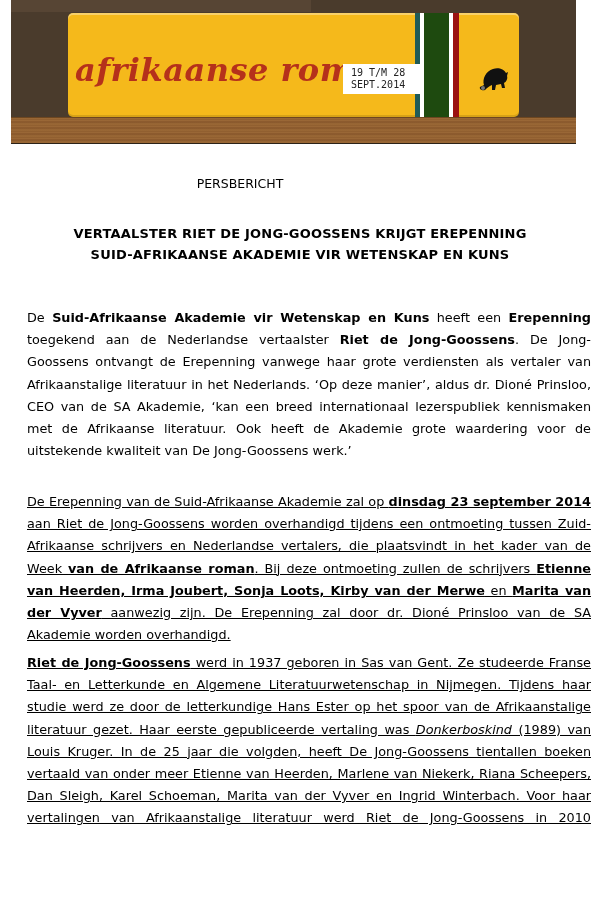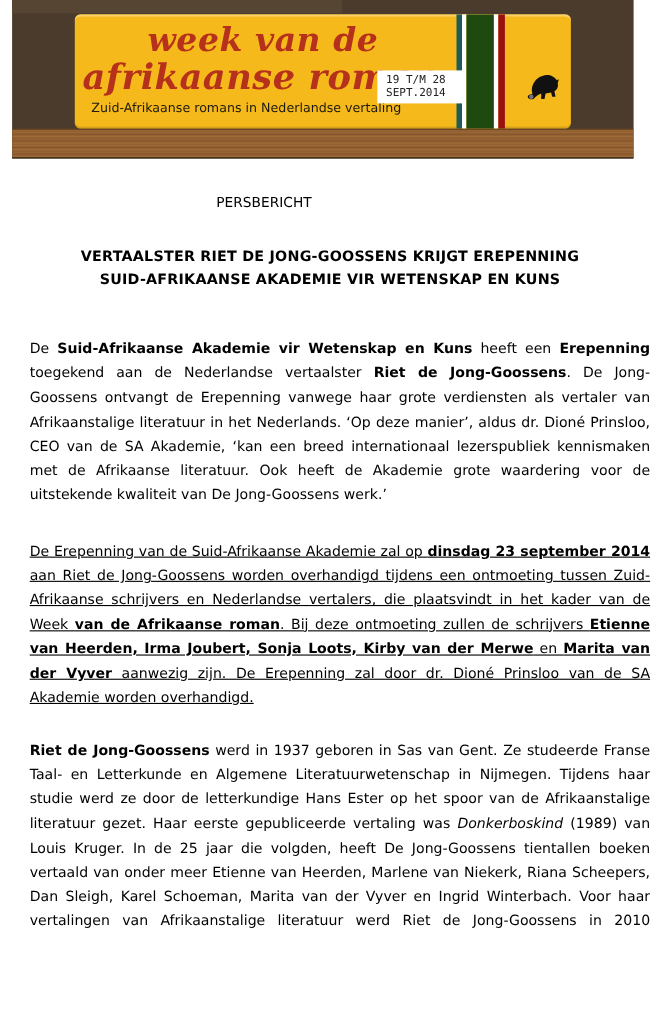--- a/index.html
+++ b/index.html
@@ -25,38 +25,36 @@
   .shelf-edge { position:absolute; left:0; top:143px; width:565px; height:2px; background:#2b2218; }
 
   
   .label { position:absolute; left:0; width:480px; top:176px; text-align:center; font-size:12.5px; }
   .headline { position:absolute; left:0; width:600px; text-align:center; font-weight:bold; font-size:13px; letter-spacing:0.2px; }
   .h1 { top:226px; }
   .h2 { top:247px; }
   .para { position:absolute; left:11px; width:564px; font-size:12.8px; line-height:22.2px; text-align:justify; margin:16px; }
   .p1 { top:291px; }
   .p2 { top:475px;text-decoration:underline; }
-  .p3 { top:656px; }
+  .p3 { top:636px;text-decoration:underline; }
   .last-line-justify { text-align-last: justify; }
   b { font-weight:bold; }
 </style>
 </head>
 <body>
 
 <div class="banner">
   <div class="shade"></div>
   <div class="book">
     <div class="stripe s-teal"></div>
     <div class="stripe s-white1"></div>
     <div class="stripe s-green"></div>
     <div class="stripe s-white2"></div>
     <div class="stripe s-red"></div>
-    <div class="title1">week van de</div>
     <div class="title2">afrikaanse roman</div>
-    <div class="subtitle">Zuid-Afrikaanse romans in Nederlandse vertaling</div>
     <div class="datebox"><span>19 T/M 28</span>
 <span>SEPT.2014</span></div>
     <svg class="animal" viewBox="0 0 34 30">
       <path d="M8 22 C6 16 10 8 17 6 C22 4 28 6 30 10 L32 9 L31 13 C32 16 30 19 28 20 L29 25 L26 25 L25 21 L20 22 L19 27 L16 27 L16 22 C13 23 11 25 9 27 C6 28 3 26 4 24 C5 23 7 23 8 22 Z" fill="#111"></path>
       <circle cx="7" cy="25" r="2" fill="#777"></circle>
     </svg>
   </div>
   <div class="shelf"></div>
   <div class="shelf-edge"></div>
 </div>

